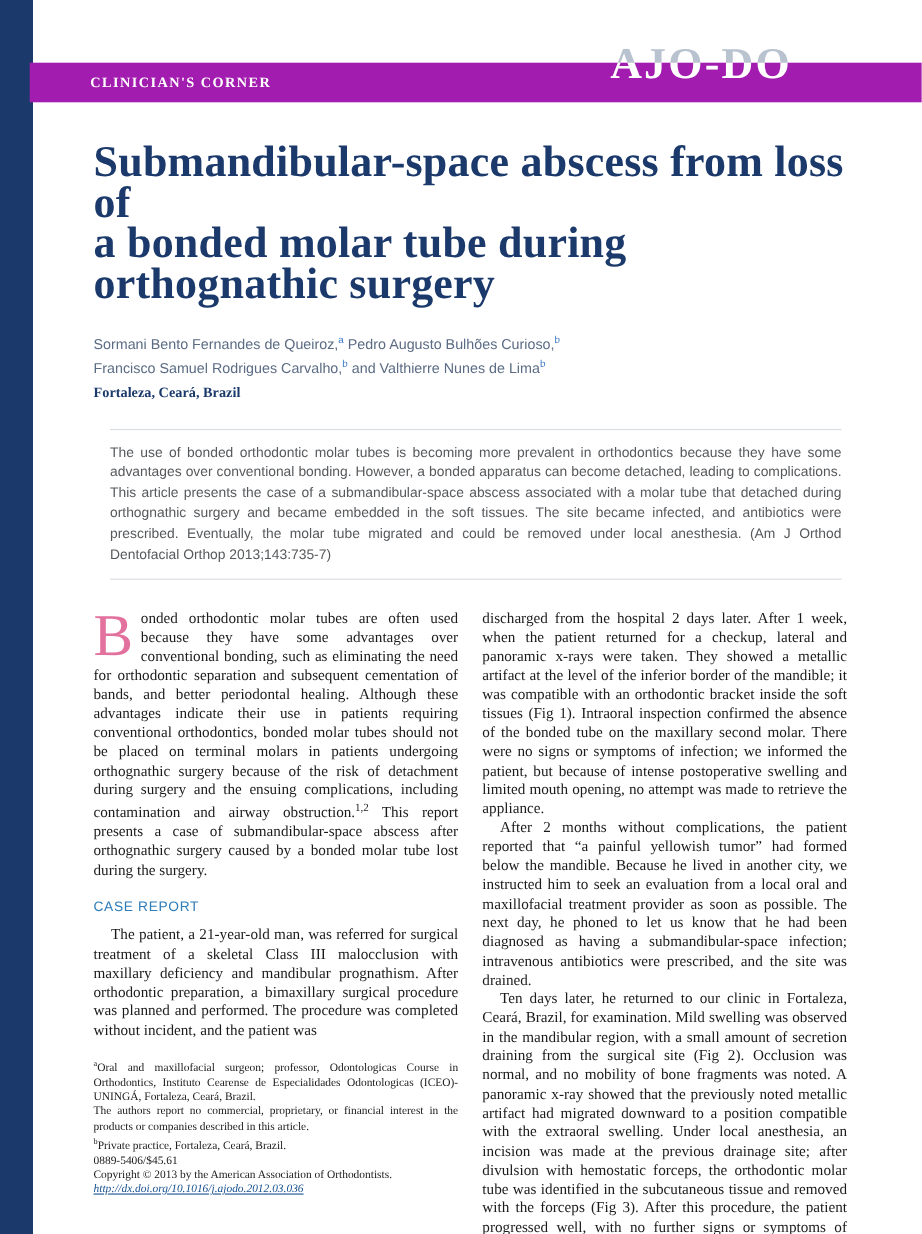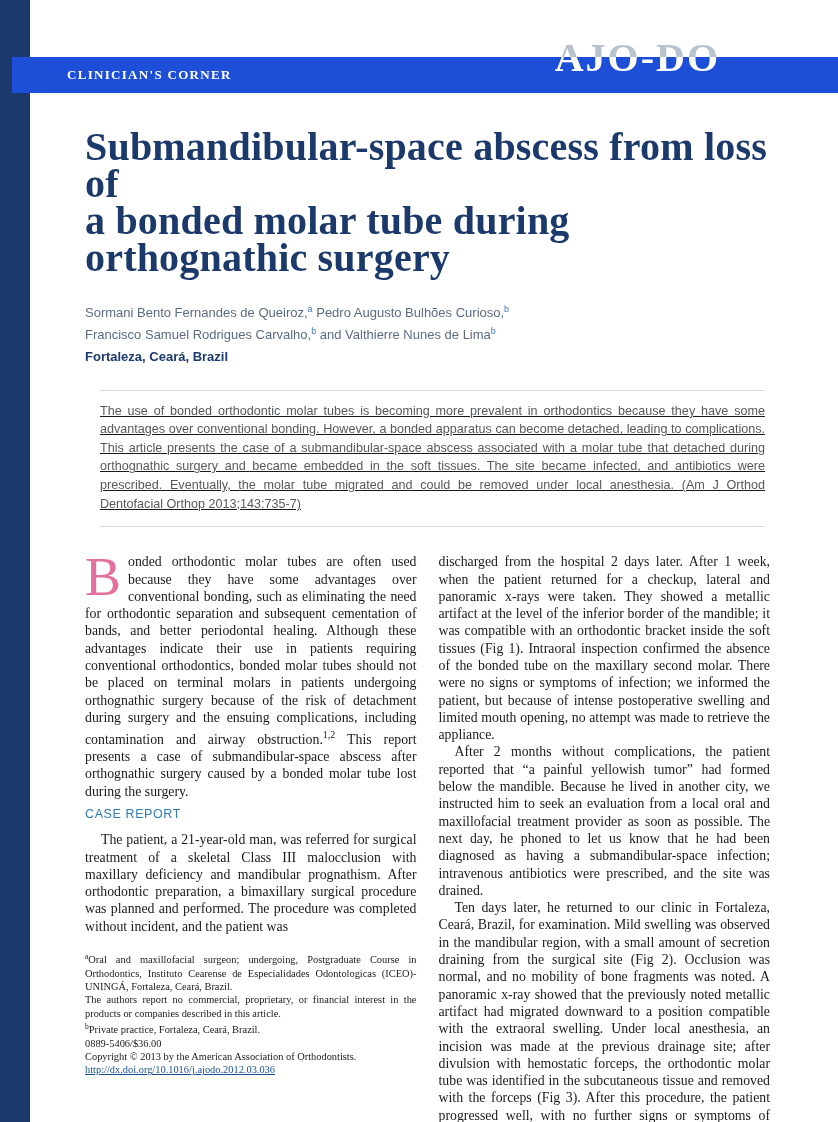--- a/index.html
+++ b/index.html
@@ -3,21 +3,21 @@
 <meta charset="utf-8">
 <style>
   html,body{margin:0;padding:0;}
   body{
     width:838px;height:1122px;overflow:hidden;background:#ffffff;
     font-family:"Liberation Serif", serif;color:#1a1a1a;position:relative;
   }
   
   .spine{position:absolute;left:0;top:0;width:30px;height:1122px;background:#1b3a6b;}
   
-  .band{position:absolute;left:12px;right:0;top:57px;height:36px;background:#1d4ed8;}
+  .band{position:absolute;left:27px;right:0;top:57px;height:36px;background:#a21caf;}
   .corner{
     position:absolute;left:55px;top:0;line-height:36px;color:#ffffff;
     font-family:"Liberation Serif", serif;font-size:13px;letter-spacing:1.3px;font-weight:bold;
   }
   .logo{
     position:absolute;top:34px;right:118px;margin:0;
     font-family:"Liberation Serif", serif;font-weight:bold;font-size:40px;line-height:48px;
     letter-spacing:2px;white-space:nowrap;
   }
   .logo-top{color:#b9c3cf;clip-path:inset(0 0 25px 0);}
@@ -27,50 +27,49 @@
   h1.article-title{
     margin:0;color:#1b3a6b;font-family:"Liberation Serif", serif;
     font-size:40px;line-height:37px;font-weight:bold;letter-spacing:0.2px;
   }
   .authors{
     margin:24px 0 0 0;font-family:"Liberation Sans", sans-serif;
     font-size:13px;line-height:19px;color:#5b6b84;
   }
   .authors sup{color:#3d7cc9;font-size:9px;}
   .location{
-    margin:2px 0 0 0;font-family:Liberation Sans, sans-serif;
+    margin:2px 0 0 0;font-family:Liberation Serif, serif;
     font-size:13px;line-height:19px;color:#1b3a6b;font-weight:bold;
   }
   .abstract{
     margin:24px 0 0 15px;width:665px;
     border-top:1px solid #d8dbe0;border-bottom:1px solid #d8dbe0;
     padding:11px 0 13px 0;
-    text-decoration:underline;
   }
   .abstract p{
     margin:0;font-family:"Liberation Sans", sans-serif;font-size:12.6px;
     line-height:18.6px;color:#56595c;text-align:justify;
   }
   .columns{display:flex;gap:22px;margin-top:26px;}
   .col{flex:1;font-size:13.8px;line-height:17.3px;text-align:justify;}
   .col p{margin:0;}
   .dropcap{
     float:left;color:#e2719e;font-family:"Liberation Serif", serif;
     font-size:54px;line-height:42px;padding:3px 7px 0 0;font-weight:normal;
   }
   .cite{font-size:10px;}
   .section-heading{
-    margin:6px 0 8px 0;font-family:"Liberation Sans", sans-serif;font-weight:normal;
+    margin:17px 0 8px 0;font-family:"Liberation Sans", sans-serif;font-weight:normal;
     font-size:12.5px;letter-spacing:0.6px;color:#2e7cb8;text-align:left;
   }
   .indent{text-indent:16px;}
   .footnotes{margin-top:15px;font-size:10.4px;line-height:13.3px;text-align:justify;}
   .footnotes p{margin:0;}
   .footnotes sup{font-size:7.5px;}
-  .doi{color:#17508f;text-decoration:underline;cursor:pointer;}
+  .doi{color:#17508f;text-decoration:underline;cursor:pointer;font-style:italic;}
   .email{color:#1a1a1a;text-decoration:none;}
   .page-number{
     padding:20px 68px 0 0;font-size:13px;color:#333333;
     font-family:"Liberation Serif", serif;
   }
 </style>
 </head>
 <body>
 
 <div class="spine"></div>
@@ -95,24 +94,24 @@
   <div class="columns">
 
     <div class="col">
       <p><span class="dropcap">B</span><span>onded orthodontic molar tubes are often used because they have some advantages over conventional bonding, such as eliminating the need for orthodontic separation and subsequent cementation of bands, and better periodontal healing. Although these advantages indicate their use in patients requiring conventional orthodontics, bonded molar tubes should not be placed on terminal molars in patients undergoing orthognathic surgery because of the risk of detachment during surgery and the ensuing complications, including contamination and airway obstruction.</span><sup class="cite">1,2</sup><span> This report presents a case of submandibular-space abscess after orthognathic surgery caused by a bonded molar tube lost during the surgery.</span></p>
 
       <h2 class="section-heading">CASE REPORT</h2>
 
       <p class="indent">The patient, a 21-year-old man, was referred for surgical treatment of a skeletal Class III malocclusion with maxillary deficiency and mandibular prognathism. After orthodontic preparation, a bimaxillary surgical procedure was planned and performed. The procedure was completed without incident, and the patient was</p>
 
       <div class="footnotes">
-        <p><sup>a</sup><span>Oral and maxillofacial surgeon; undergoing, Postgraduate Course in Orthodontics, Instituto Cearense de Especialidades Odontologicas (ICEO)-UNINGÁ, Fortaleza, Ceará, Brazil.</span></p>
+        <p><sup>a</sup><span>Oral and maxillofacial surgeon; professor, Odontologicas Course in Orthodontics, Instituto Cearense de Especialidades Odontologicas (ICEO)-UNINGÁ, Fortaleza, Ceará, Brazil.</span></p>
         <p>The authors report no commercial, proprietary, or financial interest in the products or companies described in this article.</p>
         <p><sup>b</sup><span>Private practice, Fortaleza, Ceará, Brazil.</span></p>
-        <p>0889-5406/$36.00</p>
+        <p>0889-5406/$45.61</p>
         <p>Copyright © 2013 by the American Association of Orthodontists.</p>
         <p><a class="doi" href="#">http://dx.doi.org/10.1016/j.ajodo.2012.03.036</a></p>
       </div>
     </div>
 
     <div class="col">
       <p>discharged from the hospital 2 days later. After 1 week, when the patient returned for a checkup, lateral and panoramic x-rays were taken. They showed a metallic artifact at the level of the inferior border of the mandible; it was compatible with an orthodontic bracket inside the soft tissues (Fig 1). Intraoral inspection confirmed the absence of the bonded tube on the maxillary second molar. There were no signs or symptoms of infection; we informed the patient, but because of intense postoperative swelling and limited mouth opening, no attempt was made to retrieve the appliance.</p>
       <p class="indent">After 2 months without complications, the patient reported that “a painful yellowish tumor” had formed below the mandible. Because he lived in another city, we instructed him to seek an evaluation from a local oral and maxillofacial treatment provider as soon as possible. The next day, he phoned to let us know that he had been diagnosed as having a submandibular-space infection; intravenous antibiotics were prescribed, and the site was drained.</p>
       <p class="indent">Ten days later, he returned to our clinic in Fortaleza, Ceará, Brazil, for examination. Mild swelling was observed in the mandibular region, with a small amount of secretion draining from the surgical site (Fig 2). Occlusion was normal, and no mobility of bone fragments was noted. A panoramic x-ray showed that the previously noted metallic artifact had migrated downward to a position compatible with the extraoral swelling. Under local anesthesia, an incision was made at the previous drainage site; after divulsion with hemostatic forceps, the orthodontic molar tube was identified in the subcutaneous tissue and removed with the forceps (Fig 3). After this procedure, the patient progressed well, with no further signs or symptoms of infection.</p>
     </div>

